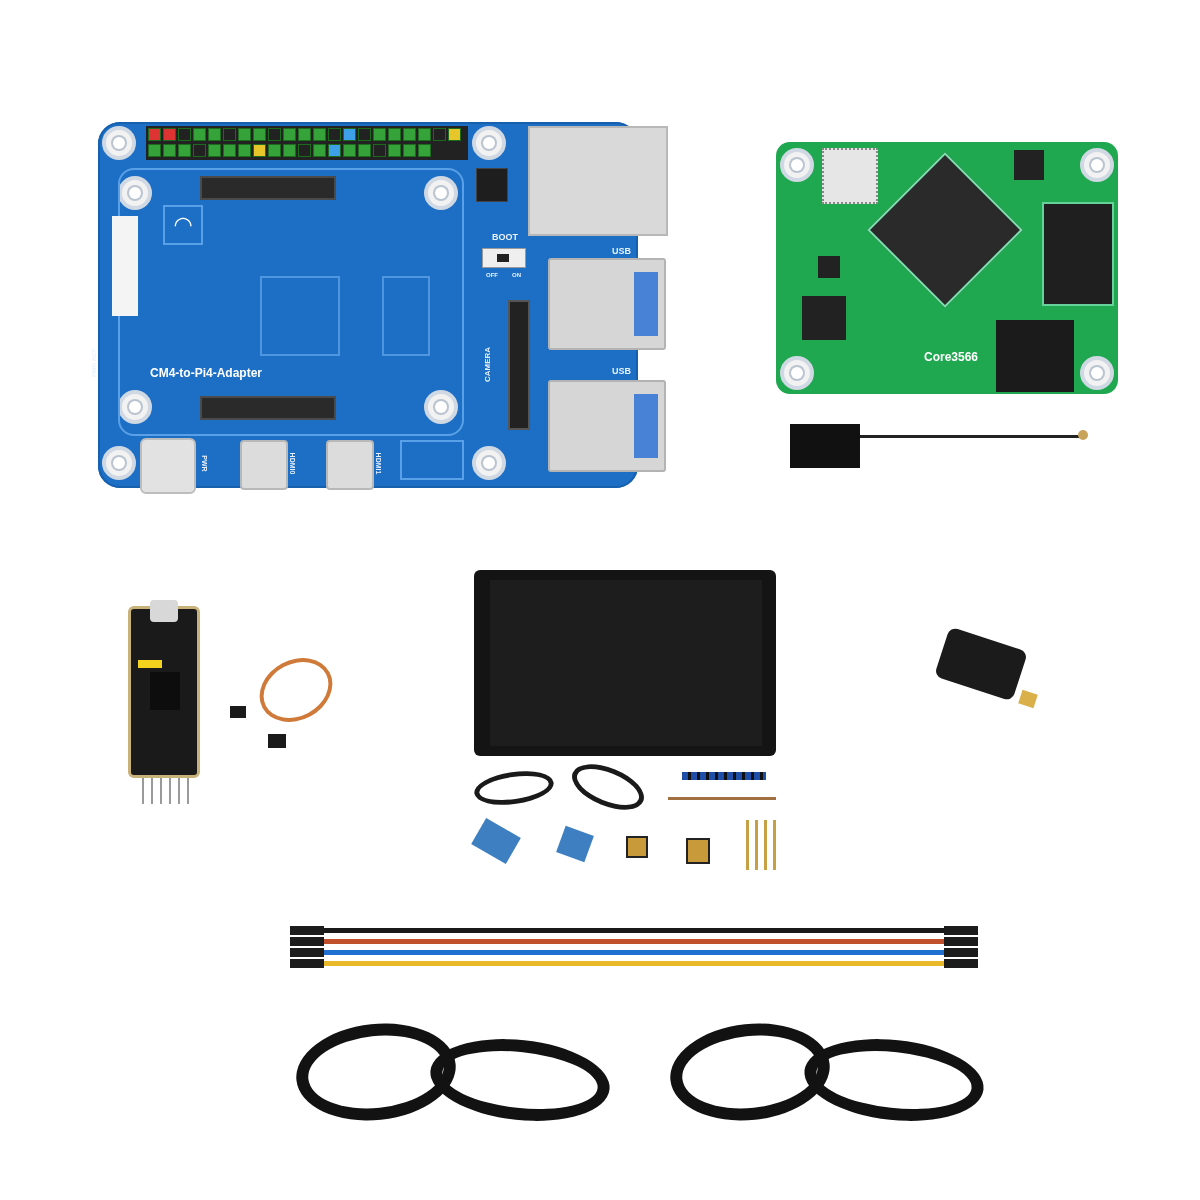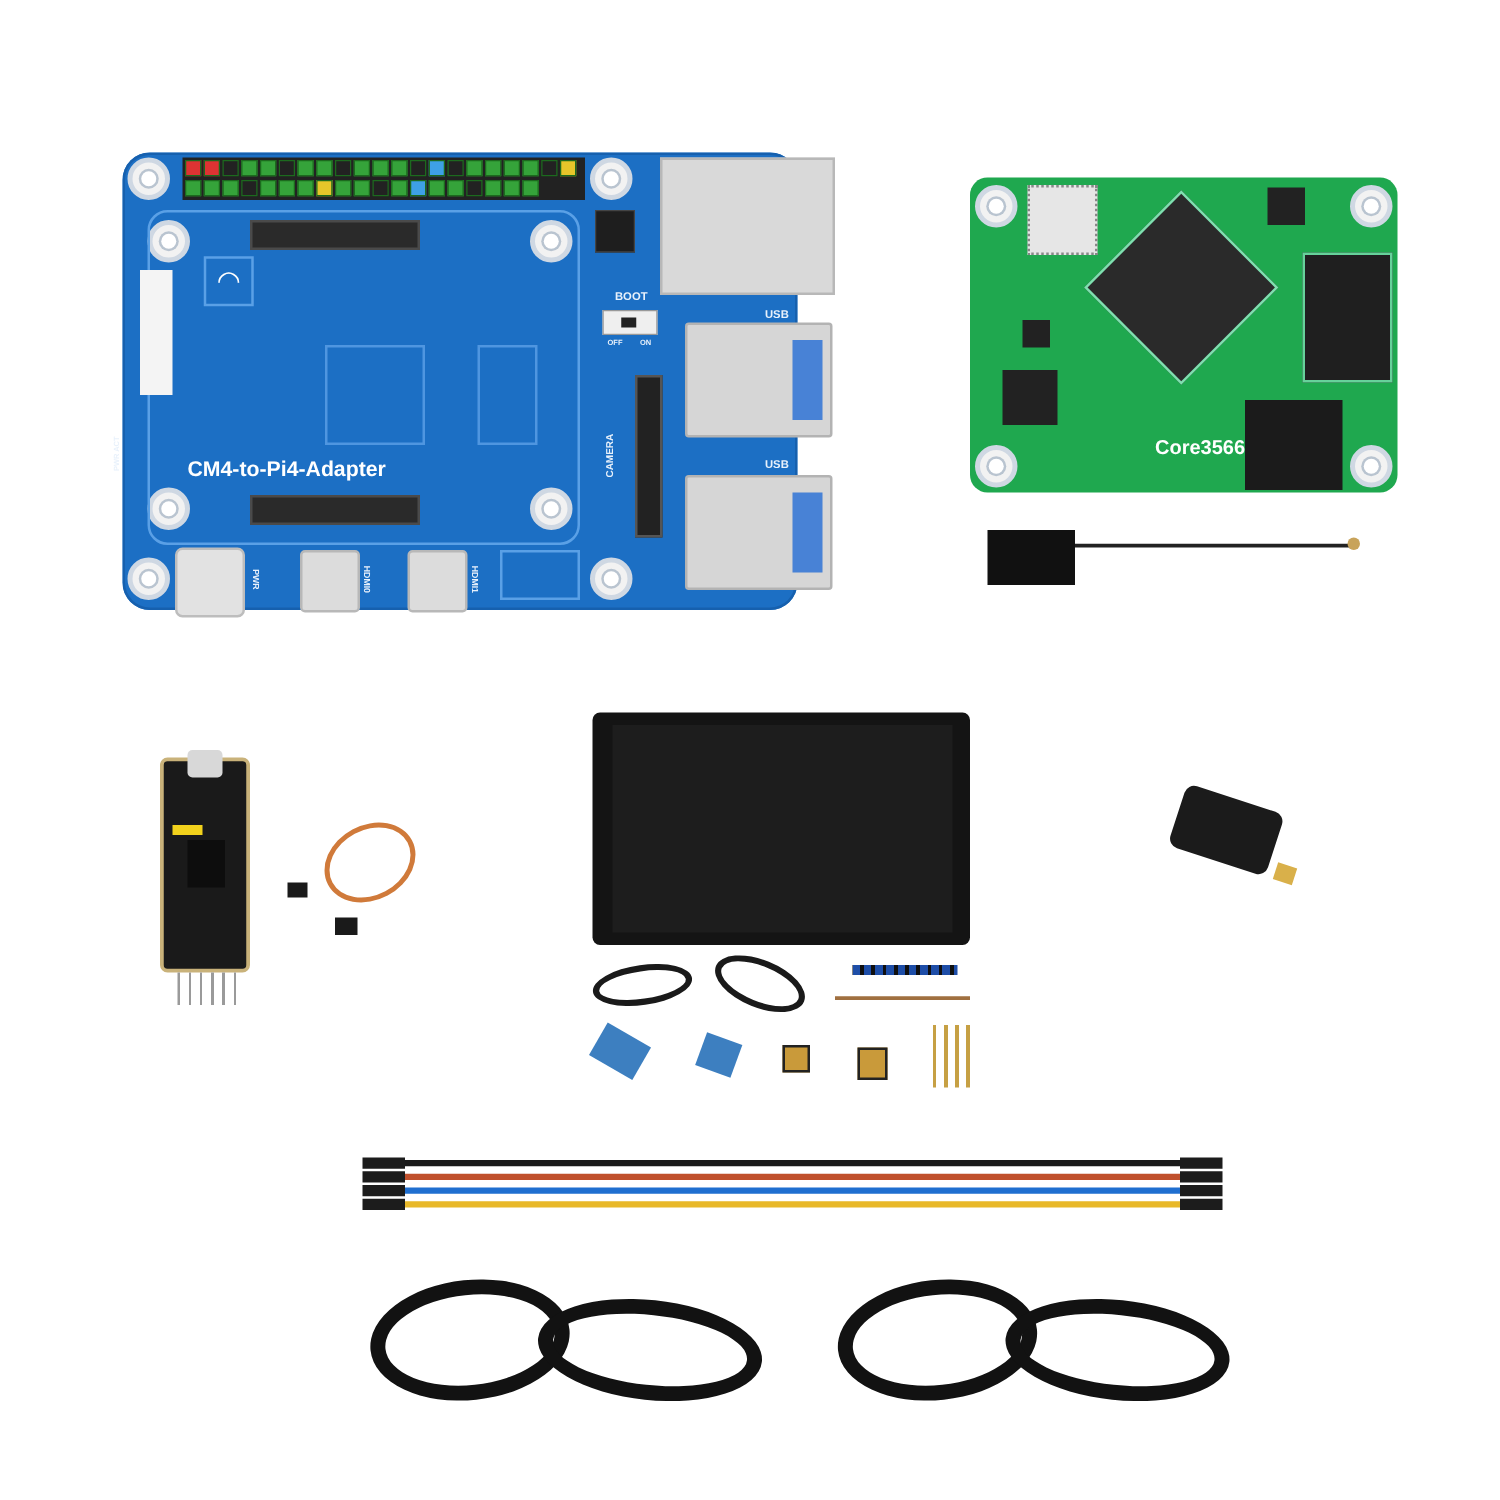--- a/index.html
+++ b/index.html
@@ -108,21 +108,21 @@
 <div class="abs mhole" style="left:424px;top:176px"></div>
 <div class="abs mhole" style="left:118px;top:390px"></div>
 <div class="abs mhole" style="left:424px;top:390px"></div>
 <div class="abs inner-outline"></div>
 <div class="abs b2b" style="left:200px;top:176px;width:136px"></div>
 <div class="abs b2b" style="left:200px;top:396px;width:136px"></div>
 <div class="abs white-tab"></div>
 <div class="abs wifi-box">◠</div>
 <div class="abs chip-outline" style="left:260px;top:276px;width:80px;height:80px"></div>
 <div class="abs chip-outline" style="left:382px;top:276px;width:48px;height:80px"></div>
-<div class="abs label-white" style="left:150px;top:366px;font-size:17px" data-bind="items.0.labels.board_name">CM4-to-Pi4-Adapter</div>
+<div class="abs label-white" style="left:150px;top:366px;font-size:12px" data-bind="items.0.labels.board_name">CM4-to-Pi4-Adapter</div>
 <div class="abs jumper"></div>
 <div class="abs ethernet"></div>
 <div class="abs small-txt" style="left:492px;top:232px" data-bind="items.0.labels.boot">BOOT</div>
 <div class="abs boot-sw"></div>
 <div class="abs small-txt" style="left:486px;top:272px;font-size:6px" data-bind="items.0.labels.off">OFF</div>
 <div class="abs small-txt" style="left:512px;top:272px;font-size:6px" data-bind="items.0.labels.on">ON</div>
 <div class="abs small-txt" style="left:612px;top:246px" data-bind="items.0.labels.usb_top">USB</div>
 <div class="abs small-txt" style="left:612px;top:366px" data-bind="items.0.labels.usb_bottom">USB</div>
 <div class="abs usb-port" style="left:548px;top:258px"></div>
 <div class="abs usb-port" style="left:548px;top:380px"></div>
@@ -142,21 +142,21 @@
 <div class="abs mhole" style="left:1080px;top:148px"></div>
 <div class="abs mhole" style="left:780px;top:356px"></div>
 <div class="abs mhole" style="left:1080px;top:356px"></div>
 <div class="abs wifi-mod"></div>
 <div class="abs soc"></div>
 <div class="abs ram"></div>
 <div class="abs emmc"></div>
 <div class="abs ic" style="left:802px;top:296px;width:44px;height:44px"></div>
 <div class="abs ic" style="left:818px;top:256px;width:22px;height:22px"></div>
 <div class="abs ic" style="left:1014px;top:150px;width:30px;height:30px"></div>
-<div class="abs label-white" style="left:924px;top:350px;font-size:16px" data-bind="items.1.labels.module_name">Core3566</div>
+<div class="abs label-white" style="left:924px;top:350px;font-size:12px" data-bind="items.1.labels.module_name">Core3566</div>
 
 <div class="abs antenna"></div>
 <div class="abs antenna-wire"></div>
 <div class="abs ufl"></div>
 
 <div class="abs uart"></div>
 <div class="abs uart-usbc"></div>
 <div class="abs uart-tag"></div>
 <div class="abs ic" style="left:150px;top:672px;width:30px;height:38px;background:#0d0d0d"></div>
 <div class="abs uart-pins"></div>

